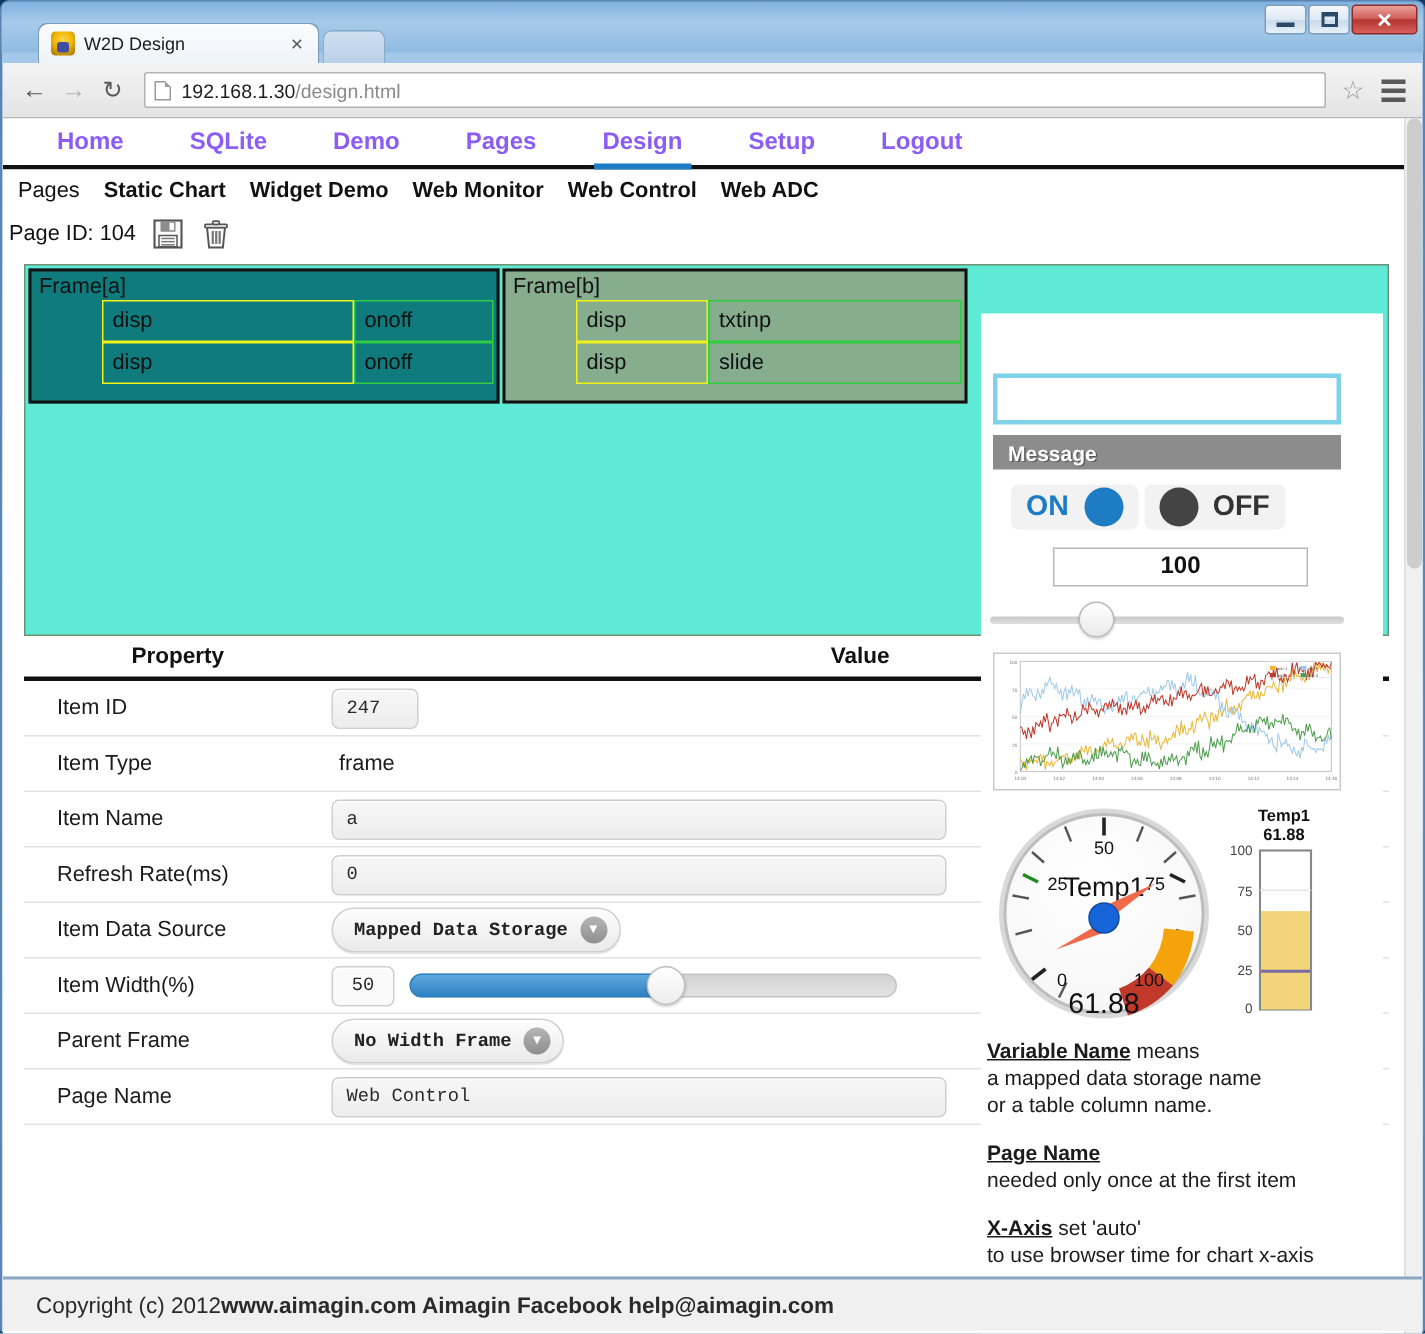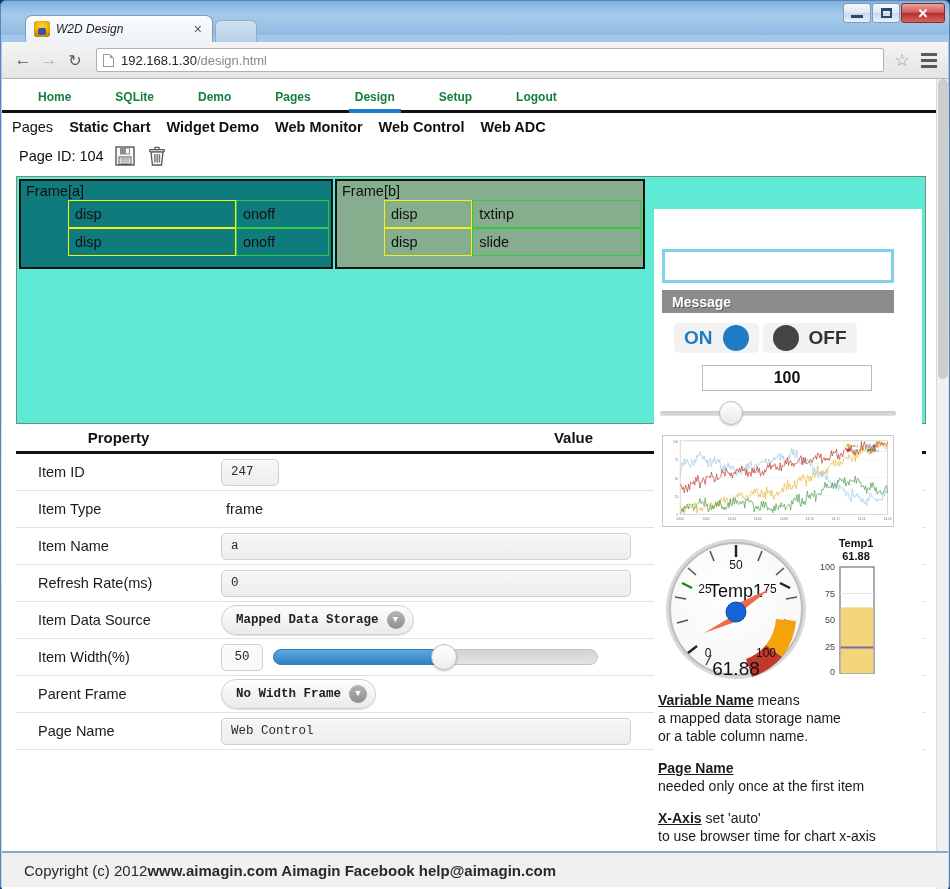--- a/index.html
+++ b/index.html
@@ -53,21 +53,21 @@
   }
   .tab .favicon {
     width:16px; height:16px; margin:0 6px 0 2px;
     background:radial-gradient(circle at 50% 35%, #f7d648 0%, #f2b705 45%, #9c6f04 100%);
     border-radius:3px; position:relative; flex:none;
   }
   .tab .favicon:after{
     content:""; position:absolute; left:4px; top:7px; width:8px; height:7px;
     background:#3f4fa0; border-radius:2px;
   }
-  .tab .tabtitle { flex:1; white-space:nowrap; overflow:hidden;font-style:italic; }
+  .tab .tabtitle { flex:1; white-space:nowrap; overflow:hidden; }
   .tab .tabclose { color:#555; font-size:14px; padding:0 4px; cursor:pointer; }
   .newtab {
     position:absolute; left:214px; top:5px; width:42px; height:22px;
     background:linear-gradient(180deg,#cfe0f0 0%,#b9d1e8 100%);
     border:1px solid #8badcc; border-bottom:none; border-radius:6px 6px 0 0;
   }
 
   
   .toolbar {
     position:absolute; left:1px; top:41px; width:946px; height:37px;
@@ -115,38 +115,38 @@
     background:#cdcdcd; border-radius:5px;
   }
 
   
   .mainnav {
     height:34px; border-bottom:3px solid #111;
     display:flex; align-items:flex-end; padding-left:14px; gap:0;
     background:#fff;
   }
   .mainnav a {
-    font-size:12px; font-weight:bold; color:#15803d; text-decoration:none;
+    font-size:16px; font-weight:bold; color:#8b5cf6; text-decoration:none;
     padding:4px 22px 6px 22px; display:block; position:relative;
   }
   .mainnav a.active:after {
     content:""; position:absolute; left:16px; right:16px; bottom:-3px; height:4px; background:#1d7cc4;
   }
 
   
   .subnav {
     height:28px; display:flex; align-items:center; padding-left:10px; gap:16px;
     font-size:14.5px; background:#fff;
   }
   .subnav a { color:#111; text-decoration:none; }
   .subnav a.plain { font-weight:normal; }
   .subnav a.bold { font-weight:bold; }
 
   .pageid-row {
-    height:30px; display:flex; align-items:center; padding-left:17px; gap:10px;
+    height:30px; display:flex; align-items:center; padding-left:4px; gap:10px;
     font-size:14.5px; color:#111;
   }
   .icon-save, .icon-trash { width:22px; height:22px; display:block; }
 
   
   .canvas {
     margin:5px 10px 0 14px;
     height:248px;
     background:#5eead4;
     border:1px solid #6d9275;

